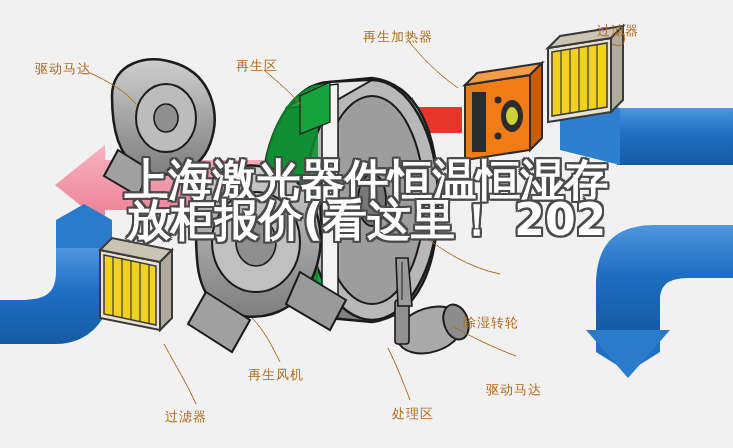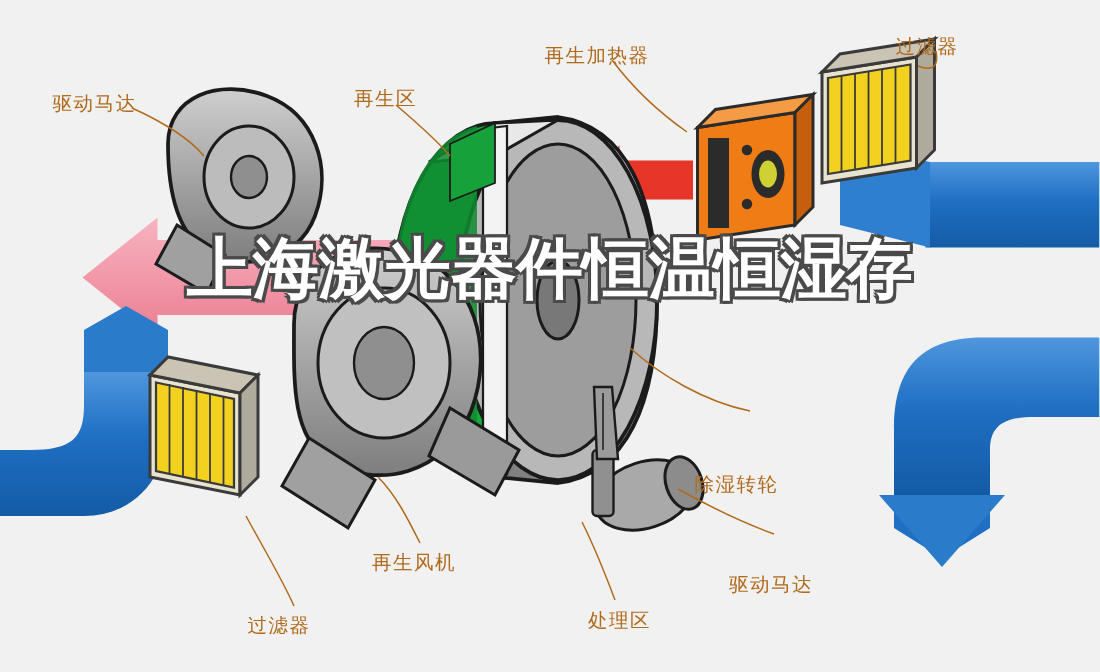--- a/index.html
+++ b/index.html
@@ -197,15 +197,16 @@
   <div class="lbl" style="left:363px; top:28px;">再生加热器</div>
   <div class="lbl" style="left:597px; top:22px;">过滤器</div>
   <div class="lbl" style="left:463px; top:270px;margin-top:44px;">除湿转轮</div>
   <div class="lbl" style="left:486px; top:361px;margin-top:20px;">驱动马达</div>
   <div class="lbl" style="left:248px; top:366px;">再生风机</div>
   <div class="lbl" style="left:392px; top:405px;">处理区</div>
   <div class="lbl" style="left:165px; top:408px;">过滤器</div>
 
   <div id="overlay-title">
     <div>上海激光器件恒温恒湿存</div>
+    <div>放柜报价(看这里！  202</div>
   </div>
 
 </div>
 
 </body></html>

